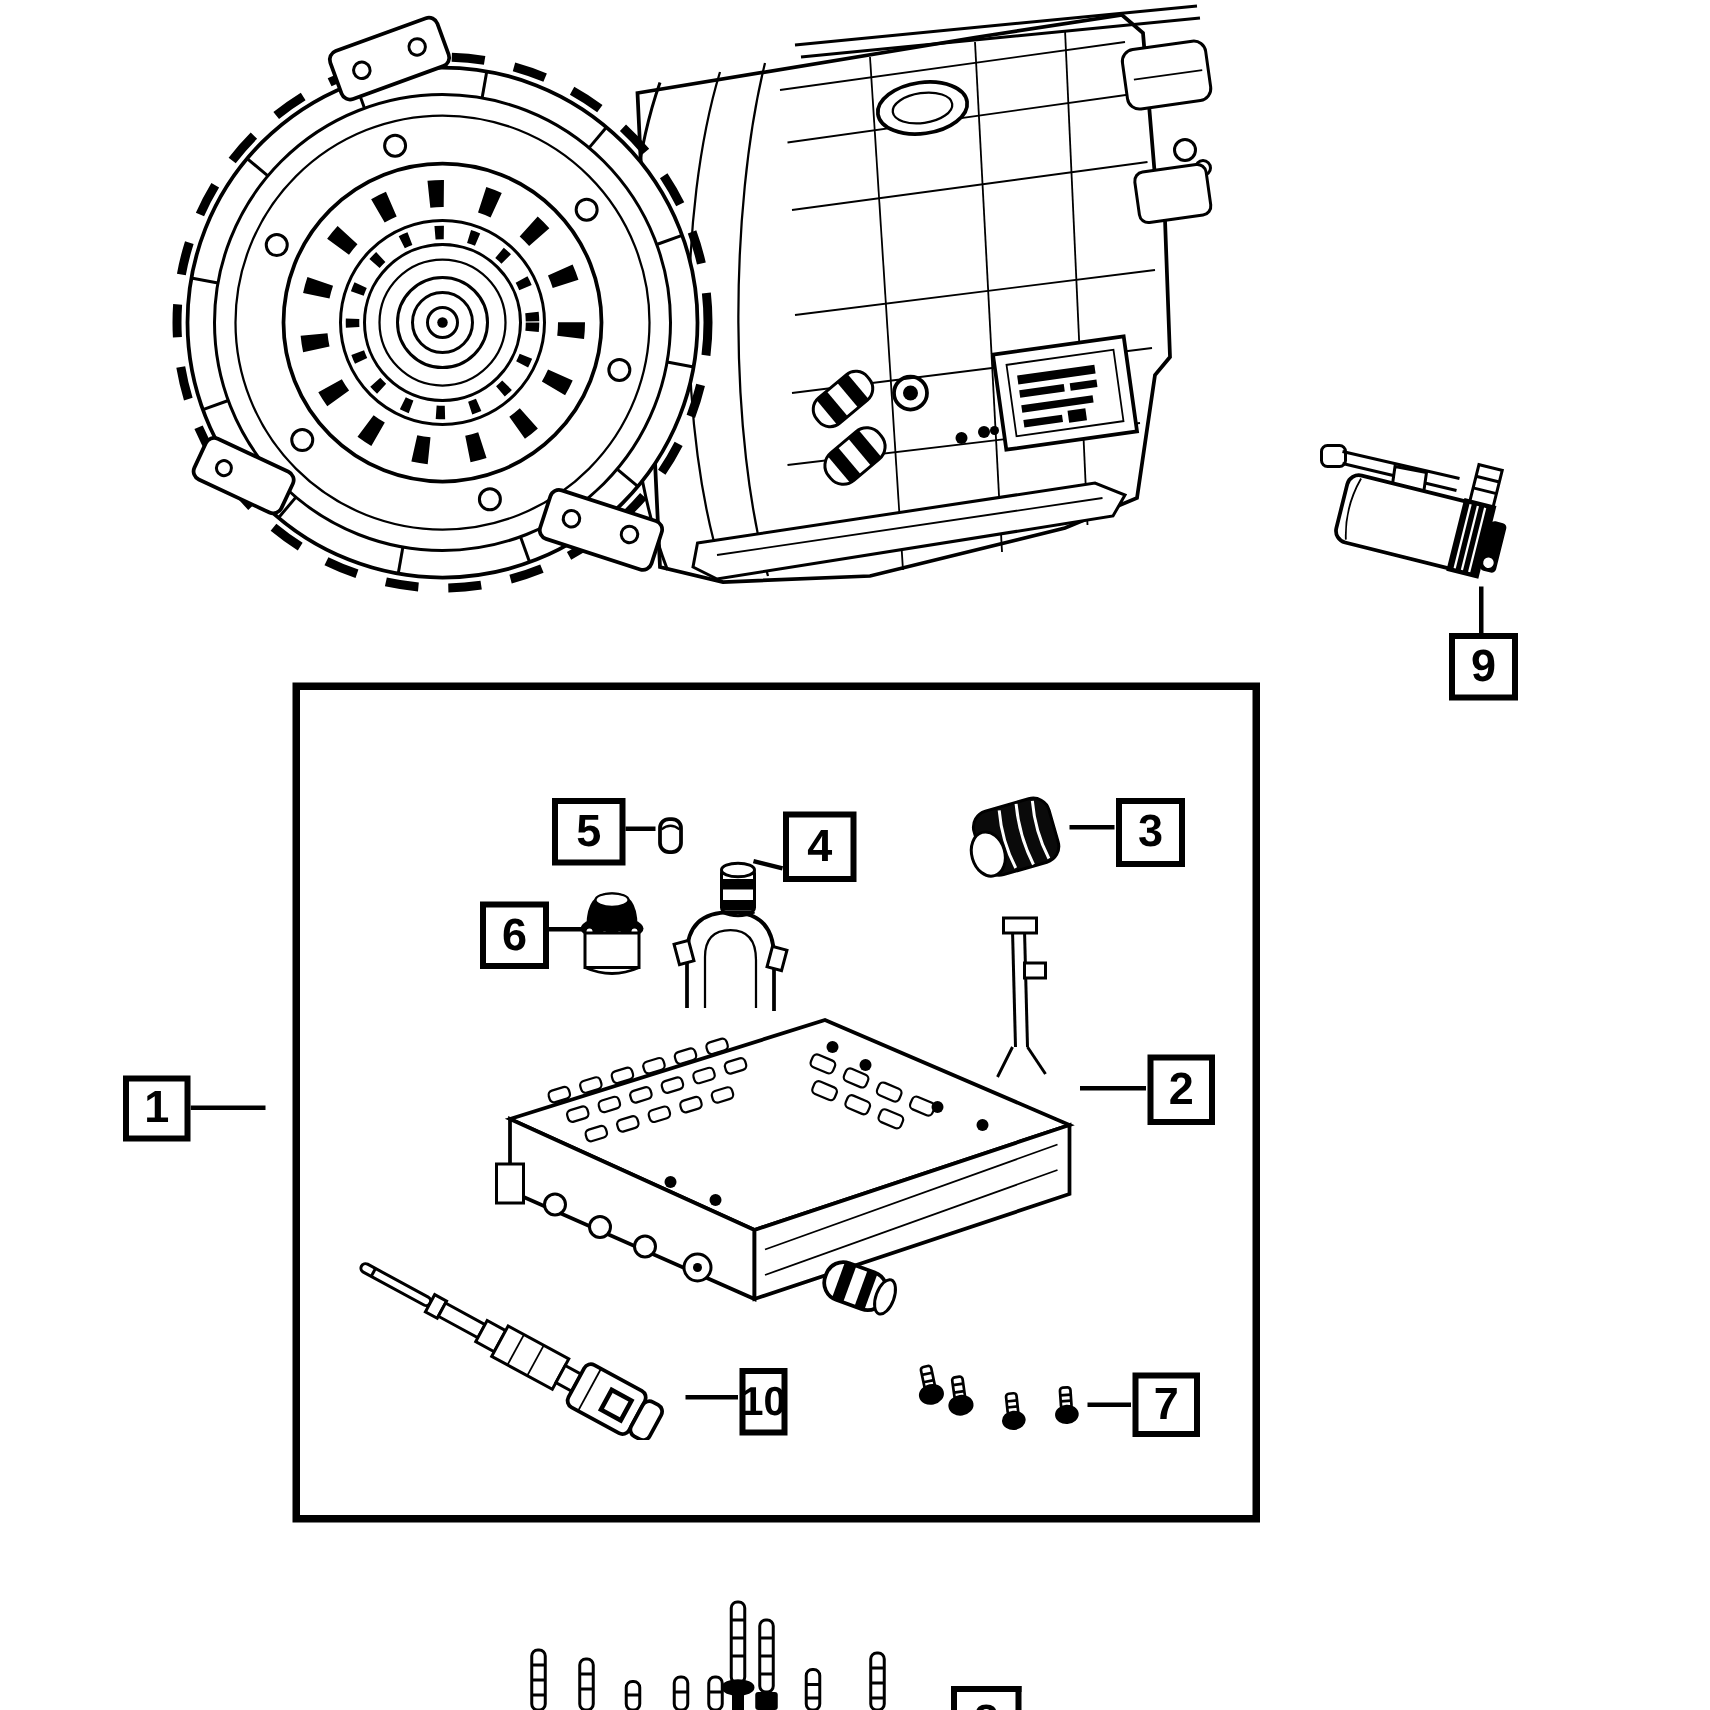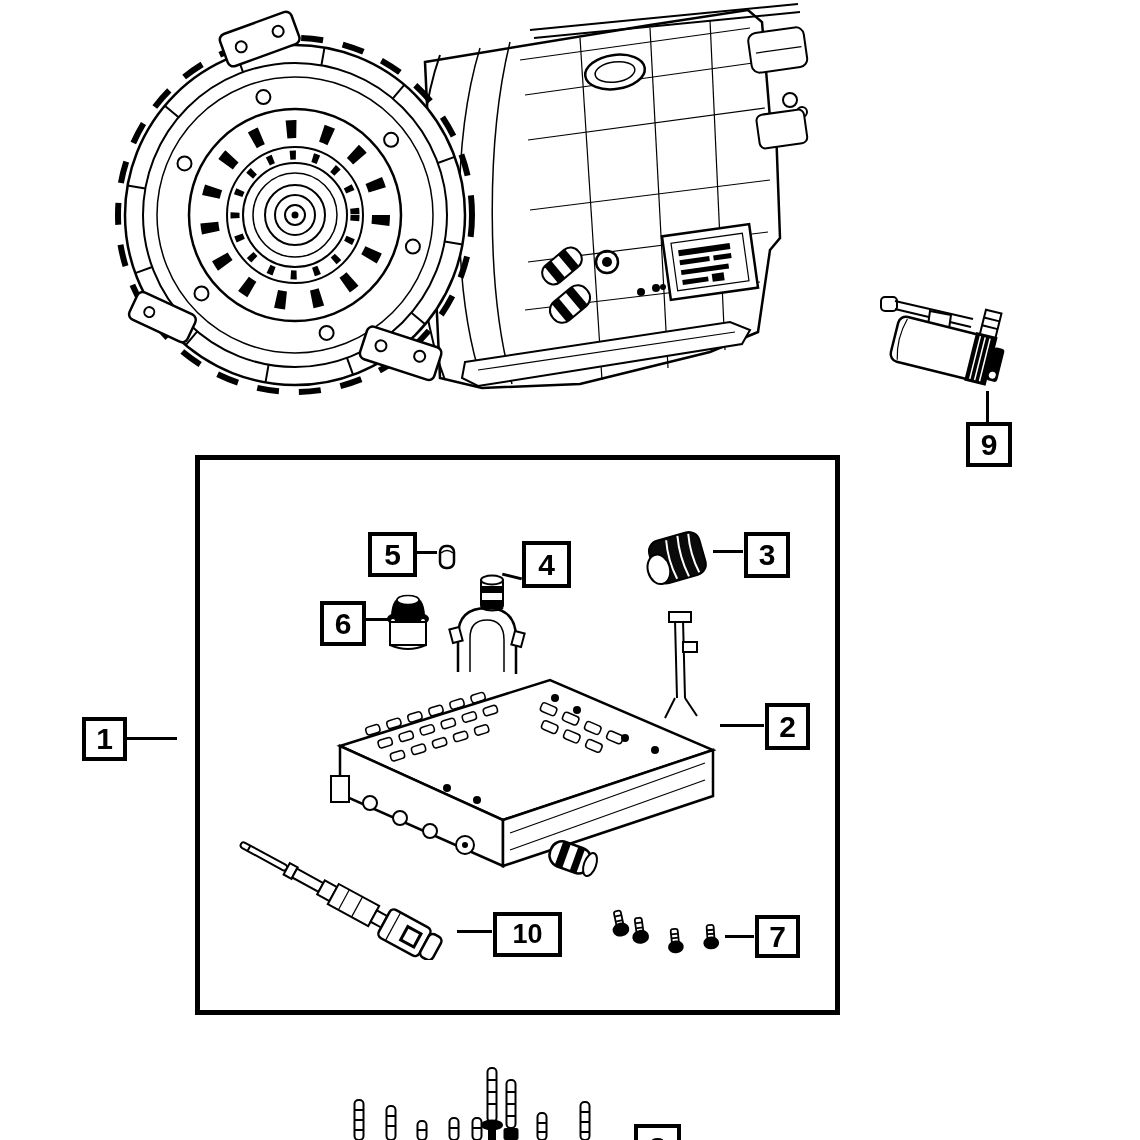--- a/index.html
+++ b/index.html
@@ -397,20 +397,20 @@
     </div>
   <div class="callout" style="left:320px;top:601px;width:46px;height:45px">
     <span>6</span>
     </div>
   <div class="callout" style="left:755px;top:915px;width:45px;height:43px">
     <span>7</span>
     </div>
   <div class="callout" style="left:966px;top:422px;width:46px;height:45px">
     <span>9</span>
     </div>
-  <div class="callout" style="left:493px;top:912px;width:69px;height:45px;font-size:27px">
+  <div class="callout" style="left:493px;top:912px;width:32px;height:45px;font-size:27px">
     <span>10</span>
     </div>
   <div class="callout cut" style="left:634px;top:1124px;width:47px;height:16px">
     <span style="margin-top:5px">8</span>
     </div>
 
 </div>
 
 </body></html>

